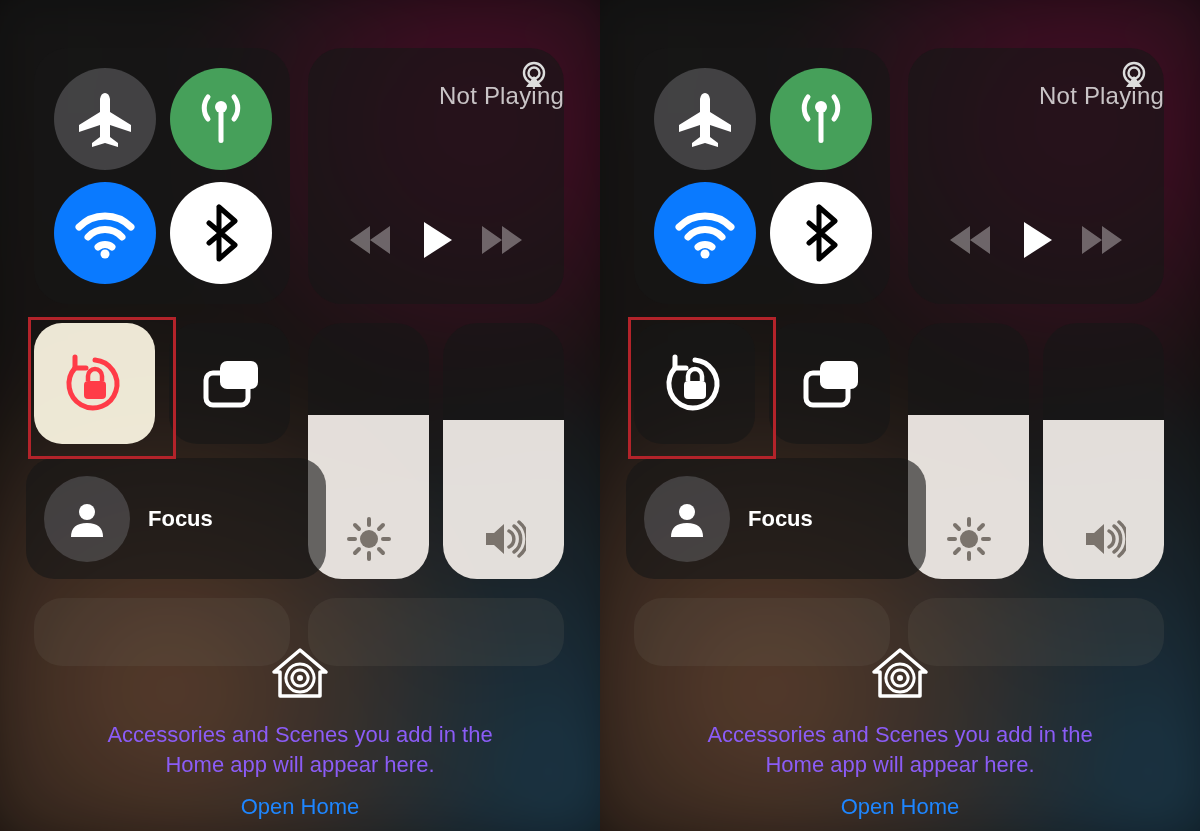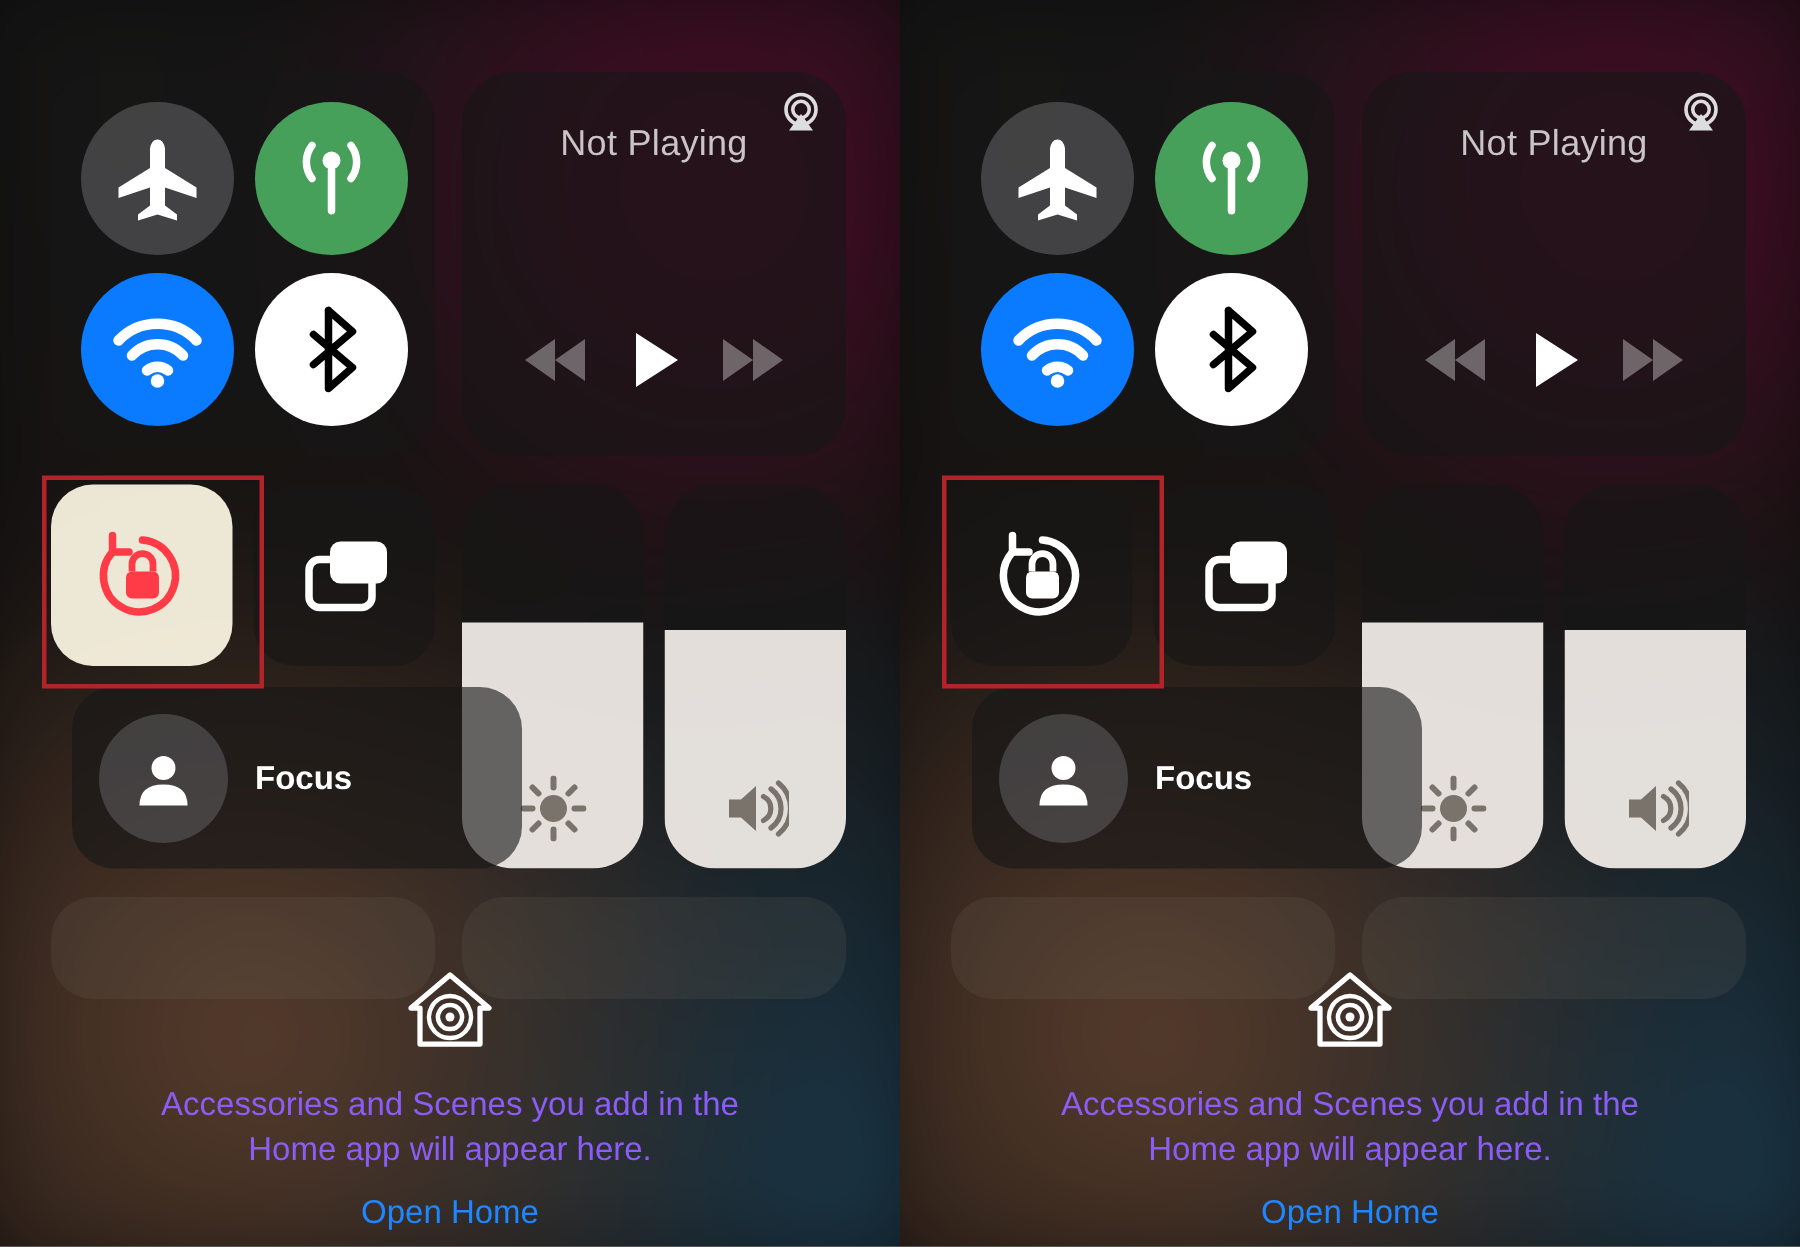--- a/index.html
+++ b/index.html
@@ -21,37 +21,37 @@
 
   
   .conn{left:34px;top:48px;width:256px;height:256px;}
   .media{left:308px;top:48px;width:256px;height:256px;}
 
   
   .lockbox{left:34px;top:323px;width:121px;height:121px;border-radius:28px;}
   .mirrorbox{left:169px;top:323px;width:121px;height:121px;border-radius:28px;}
   .brightness{left:308px;top:323px;width:121px;height:256px;}
   .volume{left:443px;top:323px;width:121px;height:256px;}
-  .focusbox{left:48px;top:458px;width:300px;height:121px;border-radius:28px;}
+  .focusbox{left:26px;top:458px;width:300px;height:121px;border-radius:28px;}
 
   
   .ph{position:absolute;border-radius:28px;background:rgba(120,110,100,0.16);width:256px;height:68px;top:598px;}
   .ph.a{left:34px;}
   .ph.b{left:308px;}
 
   
   .conn .circ{position:absolute;width:102px;height:102px;border-radius:50%;display:flex;align-items:center;justify-content:center;}
   .c-air{left:20px;top:20px;background:rgba(120,120,125,0.45);}
   .c-cell{left:136px;top:20px;background:rgba(70,160,90,1);}
   .c-wifi{left:20px;top:134px;background:#0a7aff;}
   .c-bt{left:136px;top:134px;background:#fff;}
 
   
   .airplay-icon{position:absolute;top:12px;right:14px;}
-  .media-title{position:absolute;top:34px;left:0;right:0;text-align:center;color:#c9c4c6;font-size:24px;font-weight:500;letter-spacing:.2px;}
+  .media-title{position:absolute;top:34px;left:0;right:0;text-align:right;color:#c9c4c6;font-size:24px;font-weight:500;letter-spacing:.2px;}
   .mctrl{position:absolute;left:0;right:0;top:168px;display:flex;justify-content:space-between;align-items:center;padding:0 32px;}
   .mbtn{width:60px;height:48px;display:flex;align-items:center;justify-content:center;}
   .disabled{opacity:.35;}
 
   
   .slider{position:absolute;inset:0;border-radius:34px;overflow:hidden;}
   .slider .fill{position:absolute;left:0;right:0;bottom:0;background:rgba(245,240,235,0.92);}
   .slider .icon{position:absolute;left:0;right:0;bottom:18px;display:flex;justify-content:center;}
 
   

